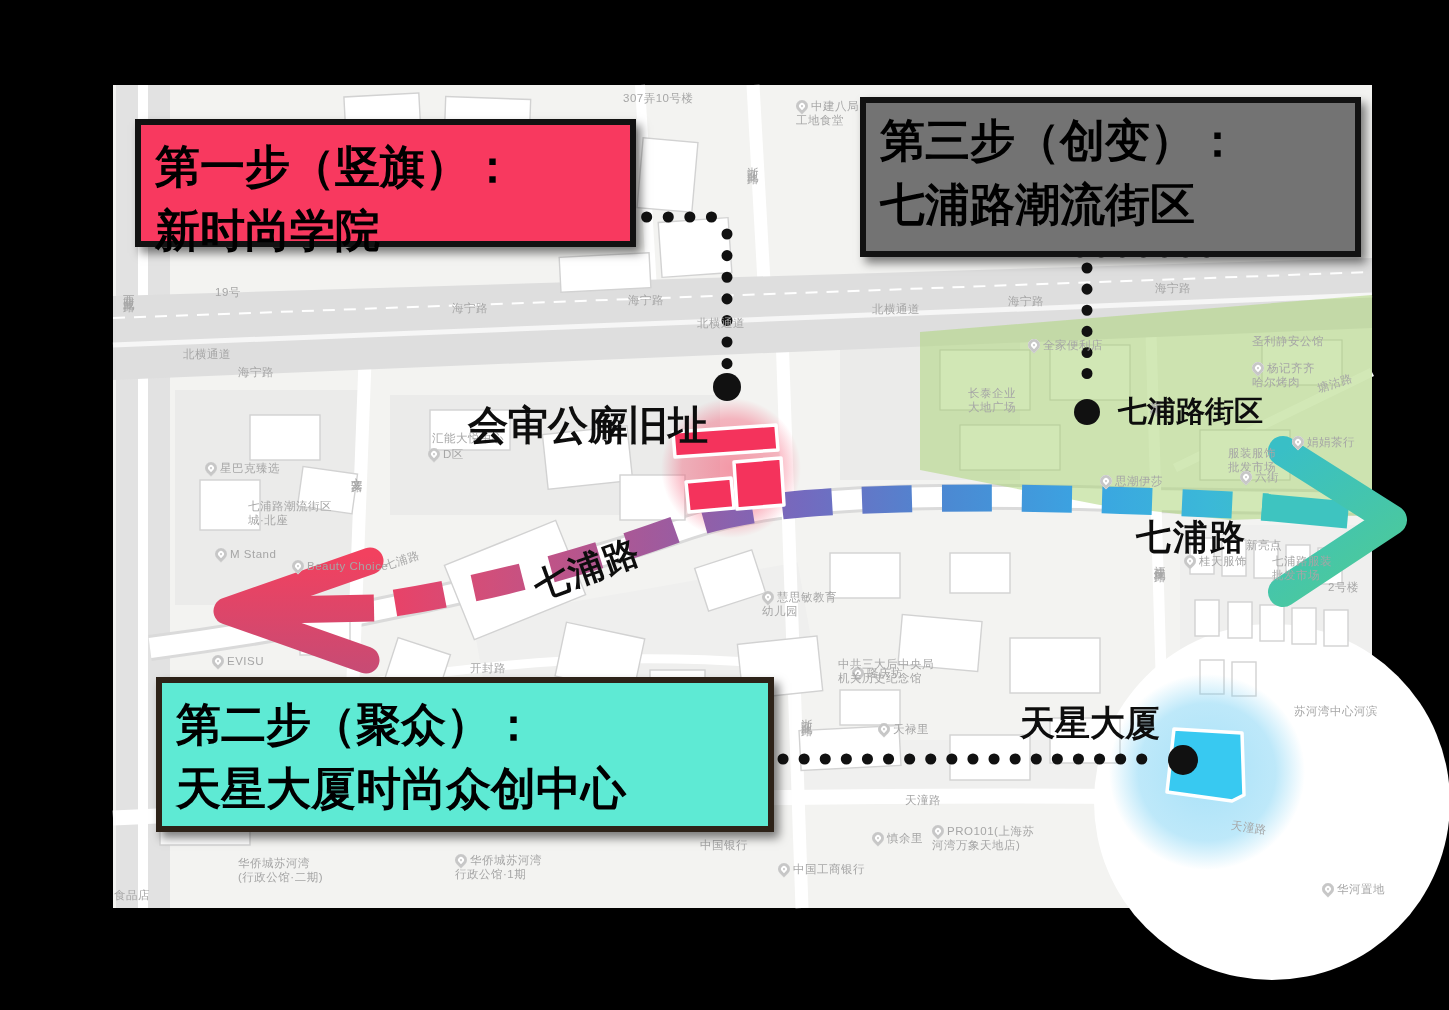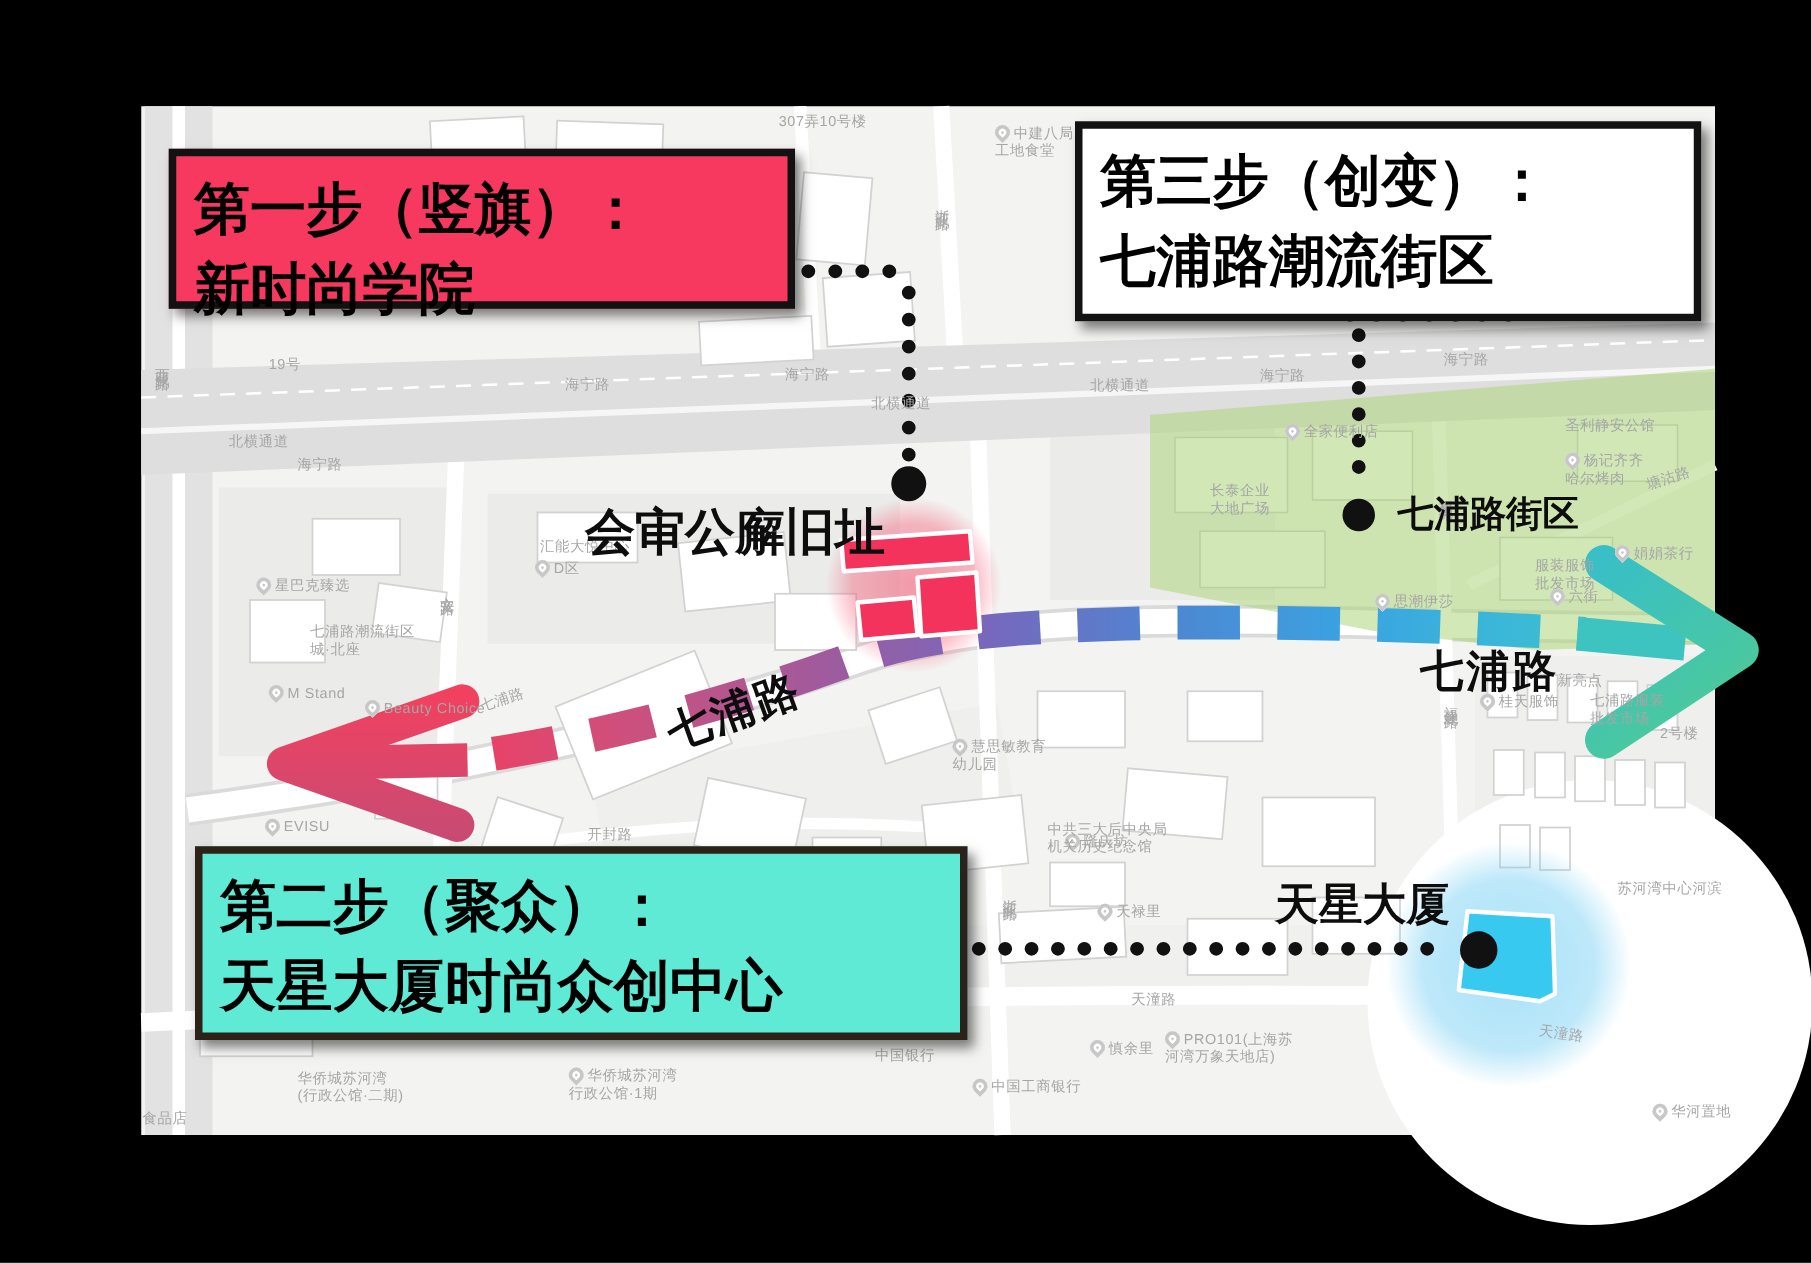--- a/index.html
+++ b/index.html
@@ -278,21 +278,21 @@
   <div class="biglabel lm-tianxing">天星大厦</div>
   <div class="biglabel lm-qipu-left">七浦路</div>
   <div class="biglabel lm-qipu-right">七浦路</div>
 </div>
 
 <div class="callout box-step1" style="background: rgb(248, 57, 95); border-color: rgb(18, 18, 18);">
   <div>第一步（竖旗）：</div>
   <div>新时尚学院</div>
 </div>
 
-<div class="callout box-step3" style="background: #ffffff; border-color: rgb(18, 18, 18);">
+<div class="callout box-step3" style="background: #737373; border-color: rgb(18, 18, 18); font-family: Liberation Mono, monospace;">
   <div>第三步（创变）：</div>
   <div>七浦路潮流街区</div>
 </div>
 
 <div class="callout box-step2" style="background: #5eead4; border-color: rgb(45, 34, 24);">
   <div>第二步（聚众）：</div>
   <div>天星大厦时尚众创中心</div>
 </div>
 
 </div>

